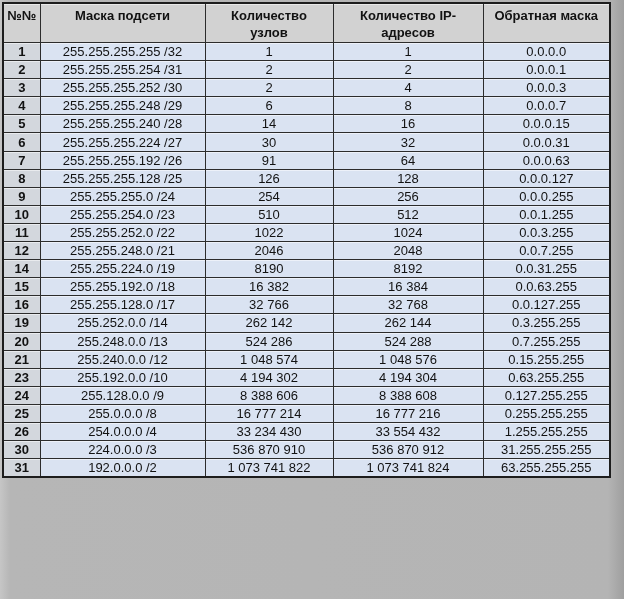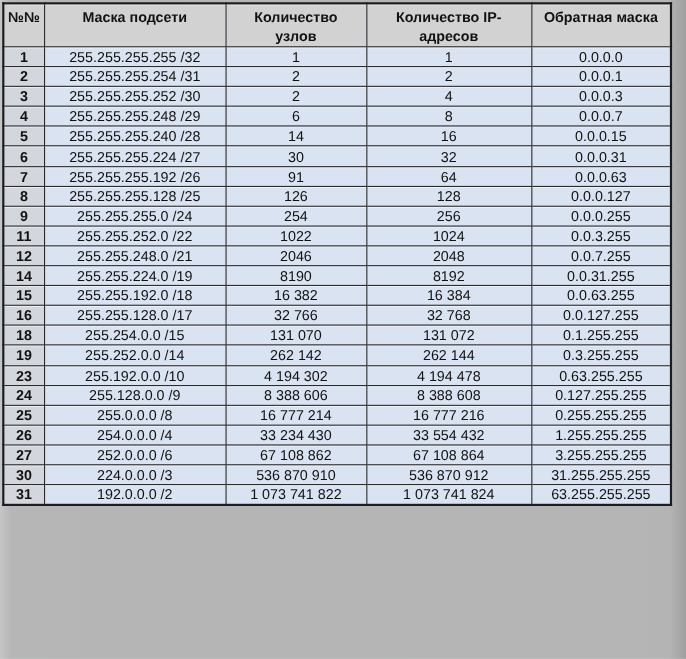--- a/index.html
+++ b/index.html
@@ -136,20 +136,27 @@
           <td>0.0.0.127</td>
         </tr>
         <tr>
           <td class="rownum">9</td>
           <td>255.255.255.0 /24</td>
           <td>254</td>
           <td>256</td>
           <td>0.0.0.255</td>
         </tr>
         <tr>
+          <td class="rownum">10</td>
+          <td>255.255.254.0 /23</td>
+          <td>510</td>
+          <td>512</td>
+          <td>0.0.1.255</td>
+        </tr>
+        <tr>
           <td class="rownum">11</td>
           <td>255.255.252.0 /22</td>
           <td>1022</td>
           <td>1024</td>
           <td>0.0.3.255</td>
         </tr>
         <tr>
           <td class="rownum">12</td>
           <td>255.255.248.0 /21</td>
           <td>2046</td>
@@ -171,38 +178,45 @@
           <td>0.0.63.255</td>
         </tr>
         <tr>
           <td class="rownum">16</td>
           <td>255.255.128.0 /17</td>
           <td>32 766</td>
           <td>32 768</td>
           <td>0.0.127.255</td>
         </tr>
         <tr>
-          <td class="rownum">18</td>
-          <td>255.254.0.0 /15</td>
-          <td>131 070</td>
-          <td>131 072</td>
-          <td>0.1.255.255</td>
-        </tr>
-        <tr>
           <td class="rownum">19</td>
           <td>255.252.0.0 /14</td>
           <td>262 142</td>
           <td>262 144</td>
           <td>0.3.255.255</td>
         </tr>
         <tr>
+          <td class="rownum">20</td>
+          <td>255.248.0.0 /13</td>
+          <td>524 286</td>
+          <td>524 288</td>
+          <td>0.7.255.255</td>
+        </tr>
+        <tr>
+          <td class="rownum">21</td>
+          <td>255.240.0.0 /12</td>
+          <td>1 048 574</td>
+          <td>1 048 576</td>
+          <td>0.15.255.255</td>
+        </tr>
+        <tr>
           <td class="rownum">23</td>
           <td>255.192.0.0 /10</td>
           <td>4 194 302</td>
-          <td>4 194 478</td>
+          <td>4 194 304</td>
           <td>0.63.255.255</td>
         </tr>
         <tr>
           <td class="rownum">24</td>
           <td>255.128.0.0 /9</td>
           <td>8 388 606</td>
           <td>8 388 608</td>
           <td>0.127.255.255</td>
         </tr>
         <tr>
@@ -213,27 +227,20 @@
           <td>0.255.255.255</td>
         </tr>
         <tr>
           <td class="rownum">26</td>
           <td>254.0.0.0 /4</td>
           <td>33 234 430</td>
           <td>33 554 432</td>
           <td>1.255.255.255</td>
         </tr>
         <tr>
-          <td class="rownum">27</td>
-          <td>252.0.0.0 /6</td>
-          <td>67 108 862</td>
-          <td>67 108 864</td>
-          <td>3.255.255.255</td>
-        </tr>
-        <tr>
           <td class="rownum">30</td>
           <td>224.0.0.0 /3</td>
           <td>536 870 910</td>
           <td>536 870 912</td>
           <td>31.255.255.255</td>
         </tr>
         <tr>
           <td class="rownum">31</td>
           <td>192.0.0.0 /2</td>
           <td>1 073 741 822</td>

